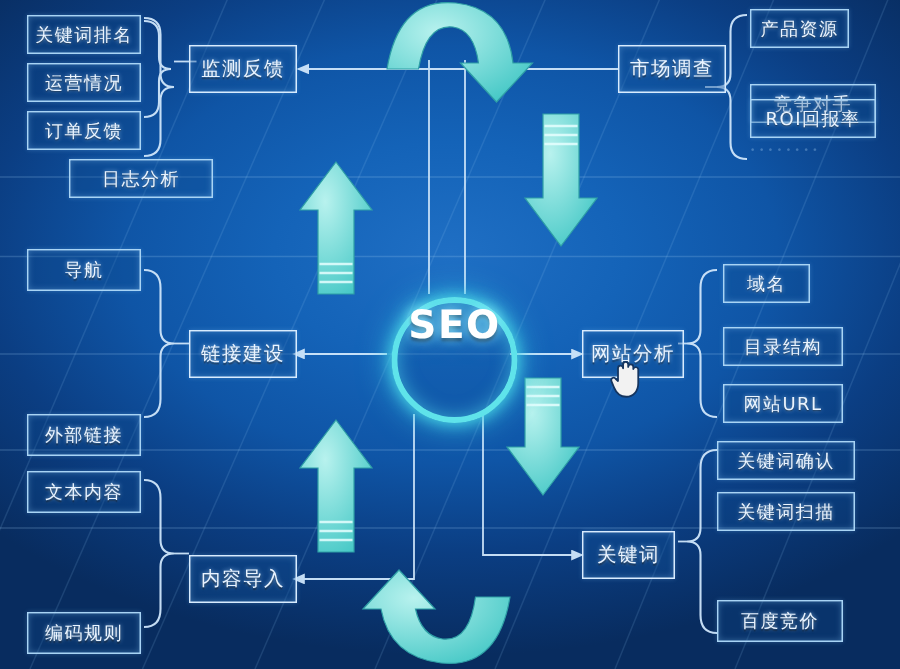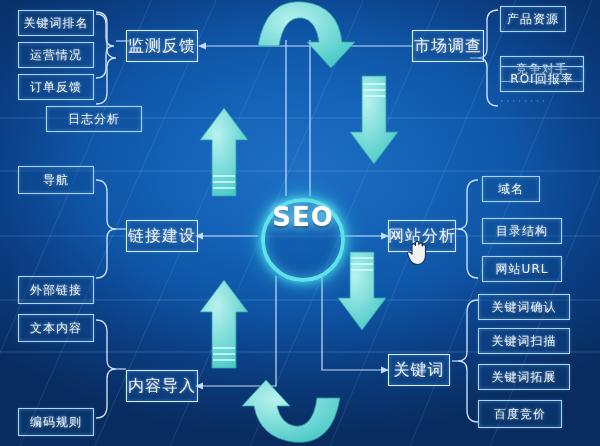--- a/index.html
+++ b/index.html
@@ -18,21 +18,21 @@
     position:absolute;box-sizing:border-box;
     border:1px solid #a8d4f5;
     background:rgba(14,74,140,0.30);
     color:#eaf4ff;
     display:flex;align-items:center;justify-content:center;
     font-size:12px;letter-spacing:1px;
     text-shadow:0 0 3px rgba(170,215,255,.85),0 1px 1px rgba(0,0,0,.6);
     box-shadow:0 0 4px rgba(140,200,250,.35) inset, 0 0 3px rgba(120,190,250,.30);
     white-space:nowrap;
   }
-  .box.strong{border-color:#d8ecff;font-size:16px;background:rgba(16,80,150,.38);}
+  .box.strong{border-color:#d8ecff;font-size:13px;background:rgba(16,80,150,.38);}
 
   #seo{
     position:absolute;left:261px;top:198px;width:76px;height:76px;
     border-radius:50%;
     border:4px solid #5fe3ea;
     box-shadow:0 0 10px #49d8e6, 0 0 22px rgba(70,215,235,.75), inset 0 0 12px rgba(90,225,240,.55);
     display:flex;justify-content:center;
     background:rgba(14,78,150,.22);
   }
   #seo span{
@@ -248,23 +248,20 @@
   <div class="box" style="left:482px;top:256px;width:80px;height:26px;">
     <span>网站URL</span>
     </div>
 
   <div class="box" style="left:478px;top:294px;width:92px;height:26px;">
     <span>关键词确认</span>
     </div>
   <div class="box" style="left:478px;top:328px;width:92px;height:26px;">
     <span>关键词扫描</span>
     </div>
-  <div class="box" style="left:478px;top:364px;width:92px;height:26px;">
-    <span>关键词拓展</span>
-    </div>
   <div class="box" style="left:478px;top:400px;width:84px;height:28px;">
     <span>百度竞价</span>
     </div>
 
   <div class="wm">••••••••</div>
 
   <svg id="cursor" viewBox="0 0 26 30">
     <path d="M6 18 V9.5 a1.7 1.7 0 0 1 3.4 0 V7 a1.7 1.7 0 0 1 3.4 0 v1.6 a1.7 1.7 0 0 1 3.4 0 V10 a1.7 1.7 0 0 1 3.3 0 v9.5 c0 5.5 -3.4 9 -8 9 c-4.3 0 -6.6 -2.4 -8.2 -6.3 l-1.7 -4.2 a1.6 1.6 0 0 1 2.8 -1.5 Z" fill="#f2f2f2" stroke="#15355f" stroke-width="1.2" stroke-linejoin="round"></path>
   </svg>
 

